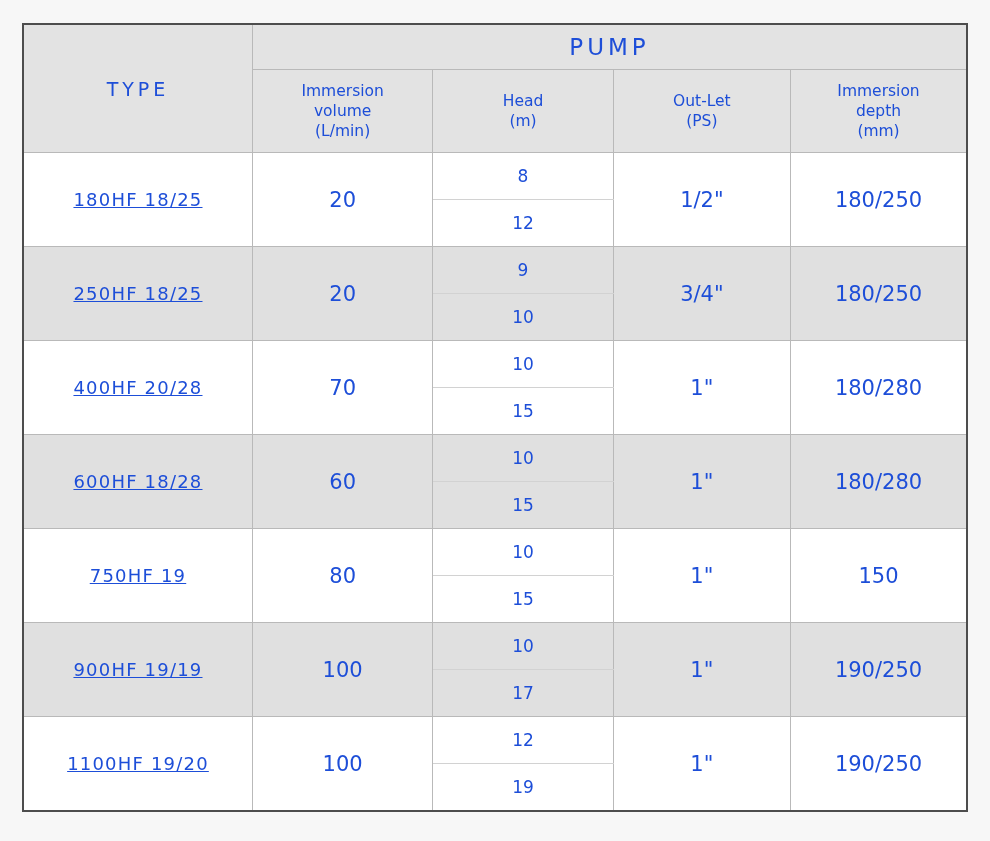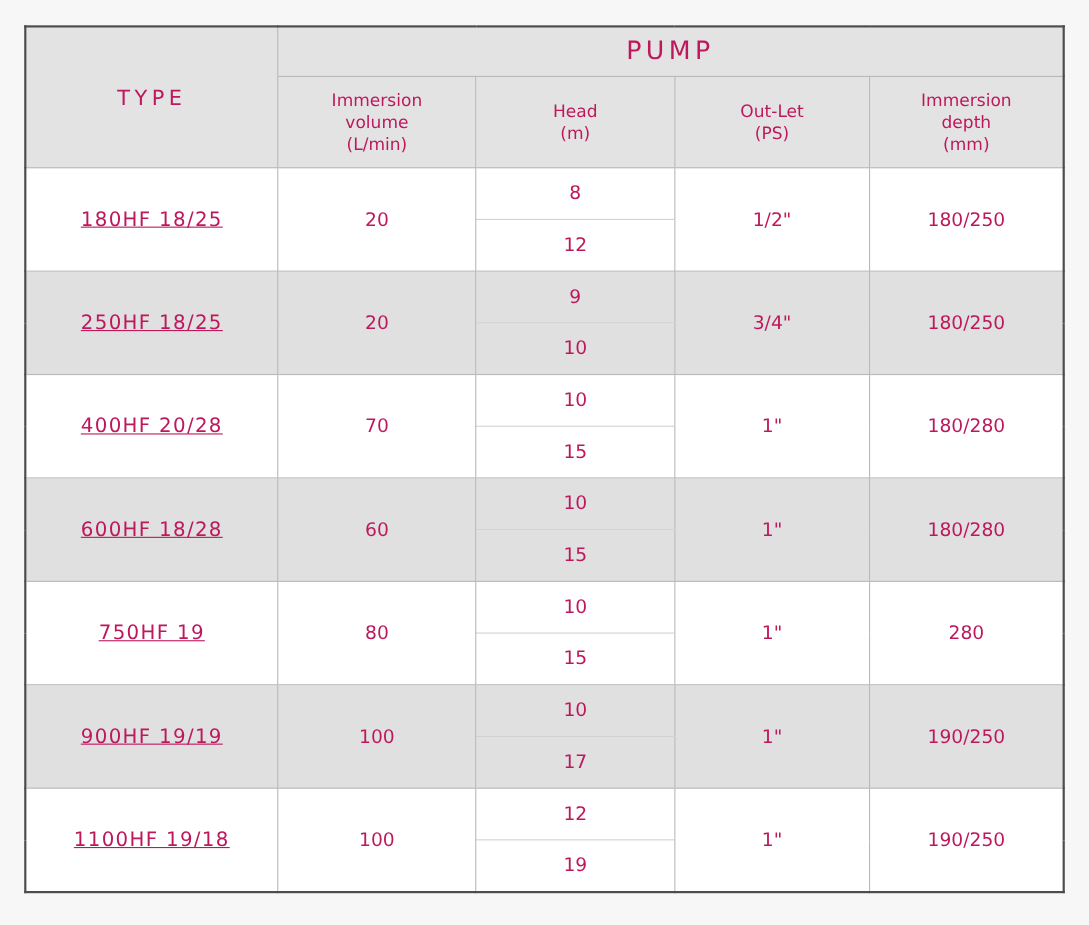--- a/index.html
+++ b/index.html
@@ -25,21 +25,21 @@
     border-collapse: collapse;
     table-layout: fixed;
     border: 2px solid #4d4d4d;
     background: #ffffff;
   }
   table.spec td, table.spec th {
     border: 1px solid #b9b9b9;
     text-align: center;
     vertical-align: middle;
     font-weight: normal;
-    color: #be185d;
+    color: #1d4ed8;
     padding: 0;
   }
   .hdr-pump {
     height: 44px;
     font-size: 23px;
     letter-spacing: 4px;
     background: #e3e3e3;
     border-bottom: 1px solid #b9b9b9;
   }
   .hdr-type {
@@ -55,21 +55,21 @@
   }
   .row-alt td { background: #e0e0e0; }
   .row-plain td { background: #ffffff; }
 
   td.typecell {
     font-size: 18px;
     letter-spacing: 1.2px;
     text-decoration: underline;
   }
   td.numcell {
-    font-size: 17px;
+    font-size: 21px;
     margin-left: 18px;
   }
   td.headcell {
     font-size: 17px;
     height: 46px;
   }
   td.headcell.top { border-bottom: 1px solid #d2d2d2; }
   .col-type { width: 229px; }
   .col-disc { width: 180px; }
   .col-head { width: 180px; }
@@ -159,39 +159,39 @@
       </tr>
       <tr class="row-alt">
         <td class="headcell">15</td>
       </tr>
 
       <tr class="row-plain">
         <td class="typecell" rowspan="2">750HF 19</td>
         <td class="numcell" rowspan="2">80</td>
         <td class="headcell top">10</td>
         <td class="numcell" rowspan="2">1"</td>
-        <td class="numcell" rowspan="2">280</td>
+        <td class="numcell" rowspan="2">150</td>
       </tr>
       <tr class="row-plain">
         <td class="headcell">15</td>
       </tr>
 
       <tr class="row-alt">
         <td class="typecell" rowspan="2">900HF 19/19</td>
         <td class="numcell" rowspan="2">100</td>
         <td class="headcell top">10</td>
         <td class="numcell" rowspan="2">1"</td>
         <td class="numcell" rowspan="2">190/250</td>
       </tr>
       <tr class="row-alt">
         <td class="headcell">17</td>
       </tr>
 
       <tr class="row-plain">
-        <td class="typecell" rowspan="2">1100HF 19/18</td>
+        <td class="typecell" rowspan="2">1100HF 19/20</td>
         <td class="numcell" rowspan="2">100</td>
         <td class="headcell top">12</td>
         <td class="numcell" rowspan="2">1"</td>
         <td class="numcell" rowspan="2">190/250</td>
       </tr>
       <tr class="row-plain">
         <td class="headcell">19</td>
       </tr>
 
     </tbody>

